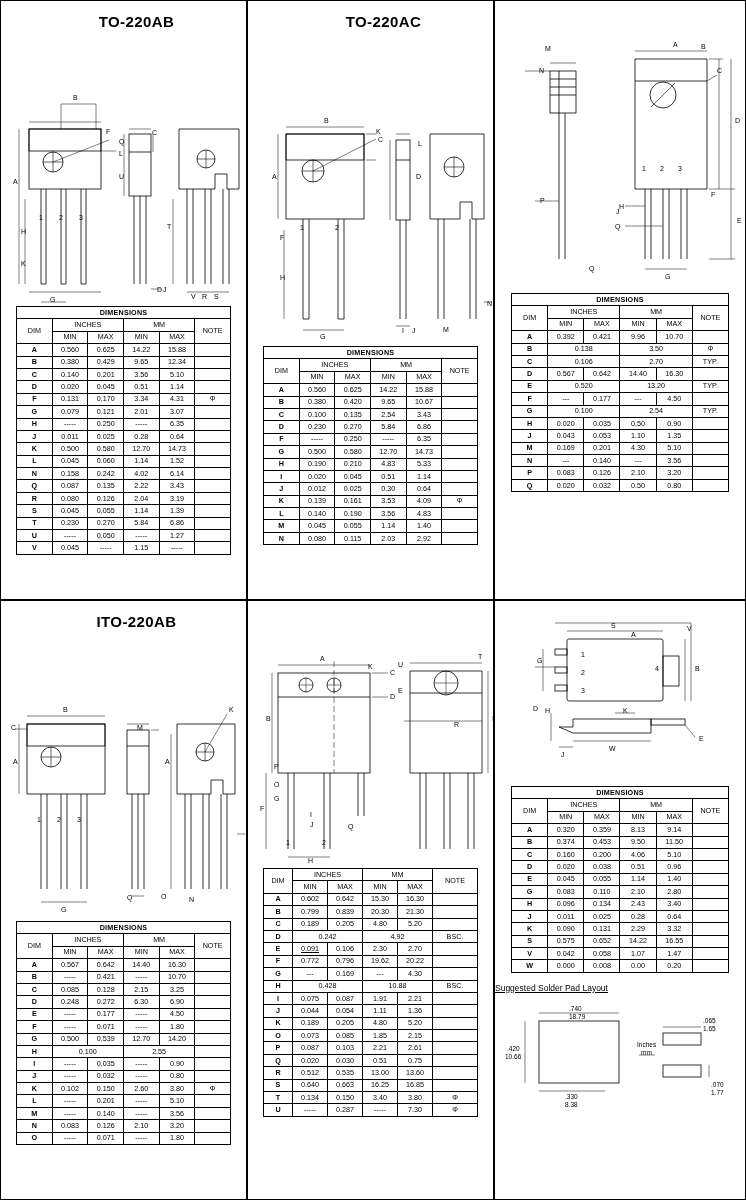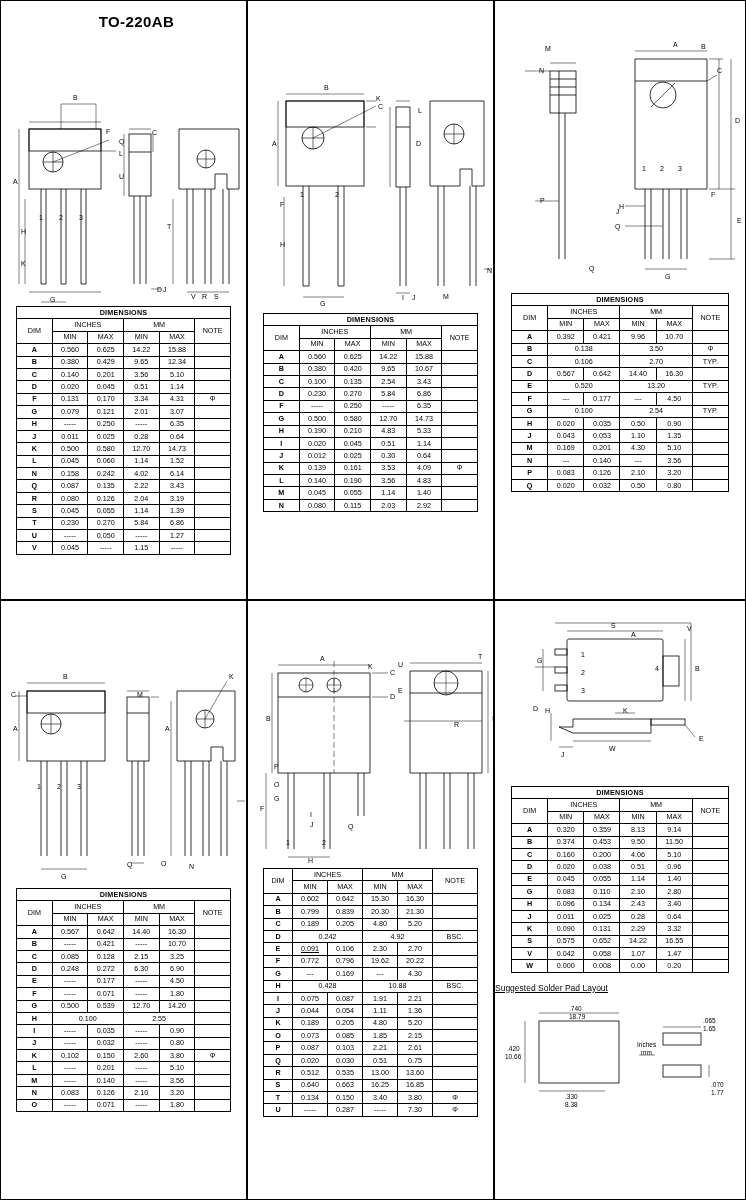--- a/index.html
+++ b/index.html
@@ -304,20 +304,21 @@
             <td>-----</td>
             <td>1.15</td>
             <td>-----</td>
             <td></td>
           </tr>
     </tbody>
       </table>
   </div>
 
   <div class="cell">
+    <div class="title">TO-220AC</div>
     <div class="drawing">
       <svg width="247" height="310" viewBox="0 0 247 310">
         <g stroke="#000" fill="none" stroke-width="0.8">
           <rect x="38" y="100" width="78" height="85"></rect>
           <rect x="38" y="100" width="78" height="26"></rect>
           <circle cx="65" cy="137" r="11"></circle>
           <line x1="65" y1="126" x2="65" y2="148" stroke-width="0.6"></line>
           <line x1="54" y1="137" x2="76" y2="137" stroke-width="0.6"></line>
           <line x1="55" y1="185" x2="55" y2="285"></line>
             <line x1="61" y1="185" x2="61" y2="285"></line>
@@ -664,20 +665,21 @@
             <td>0.032</td>
             <td>0.50</td>
             <td>0.80</td>
             <td></td>
           </tr>
     </tbody>
       </table>
   </div>
 
   <div class="cell">
+    <div class="title">ITO-220AB</div>
     <div class="drawing">
       <svg width="247" height="285" viewBox="0 0 247 285">
         <g stroke="#000" fill="none" stroke-width="0.8">
           <rect x="26" y="90" width="78" height="70"></rect>
           <rect x="26" y="90" width="78" height="22"></rect>
           <circle cx="50" cy="123" r="10"></circle>
           <line x1="50" y1="113" x2="50" y2="133" stroke-width="0.6"></line>
           <line x1="40" y1="123" x2="60" y2="123" stroke-width="0.6"></line>
           <line x1="40" y1="160" x2="40" y2="255"></line>
             <line x1="46" y1="160" x2="46" y2="255"></line>

